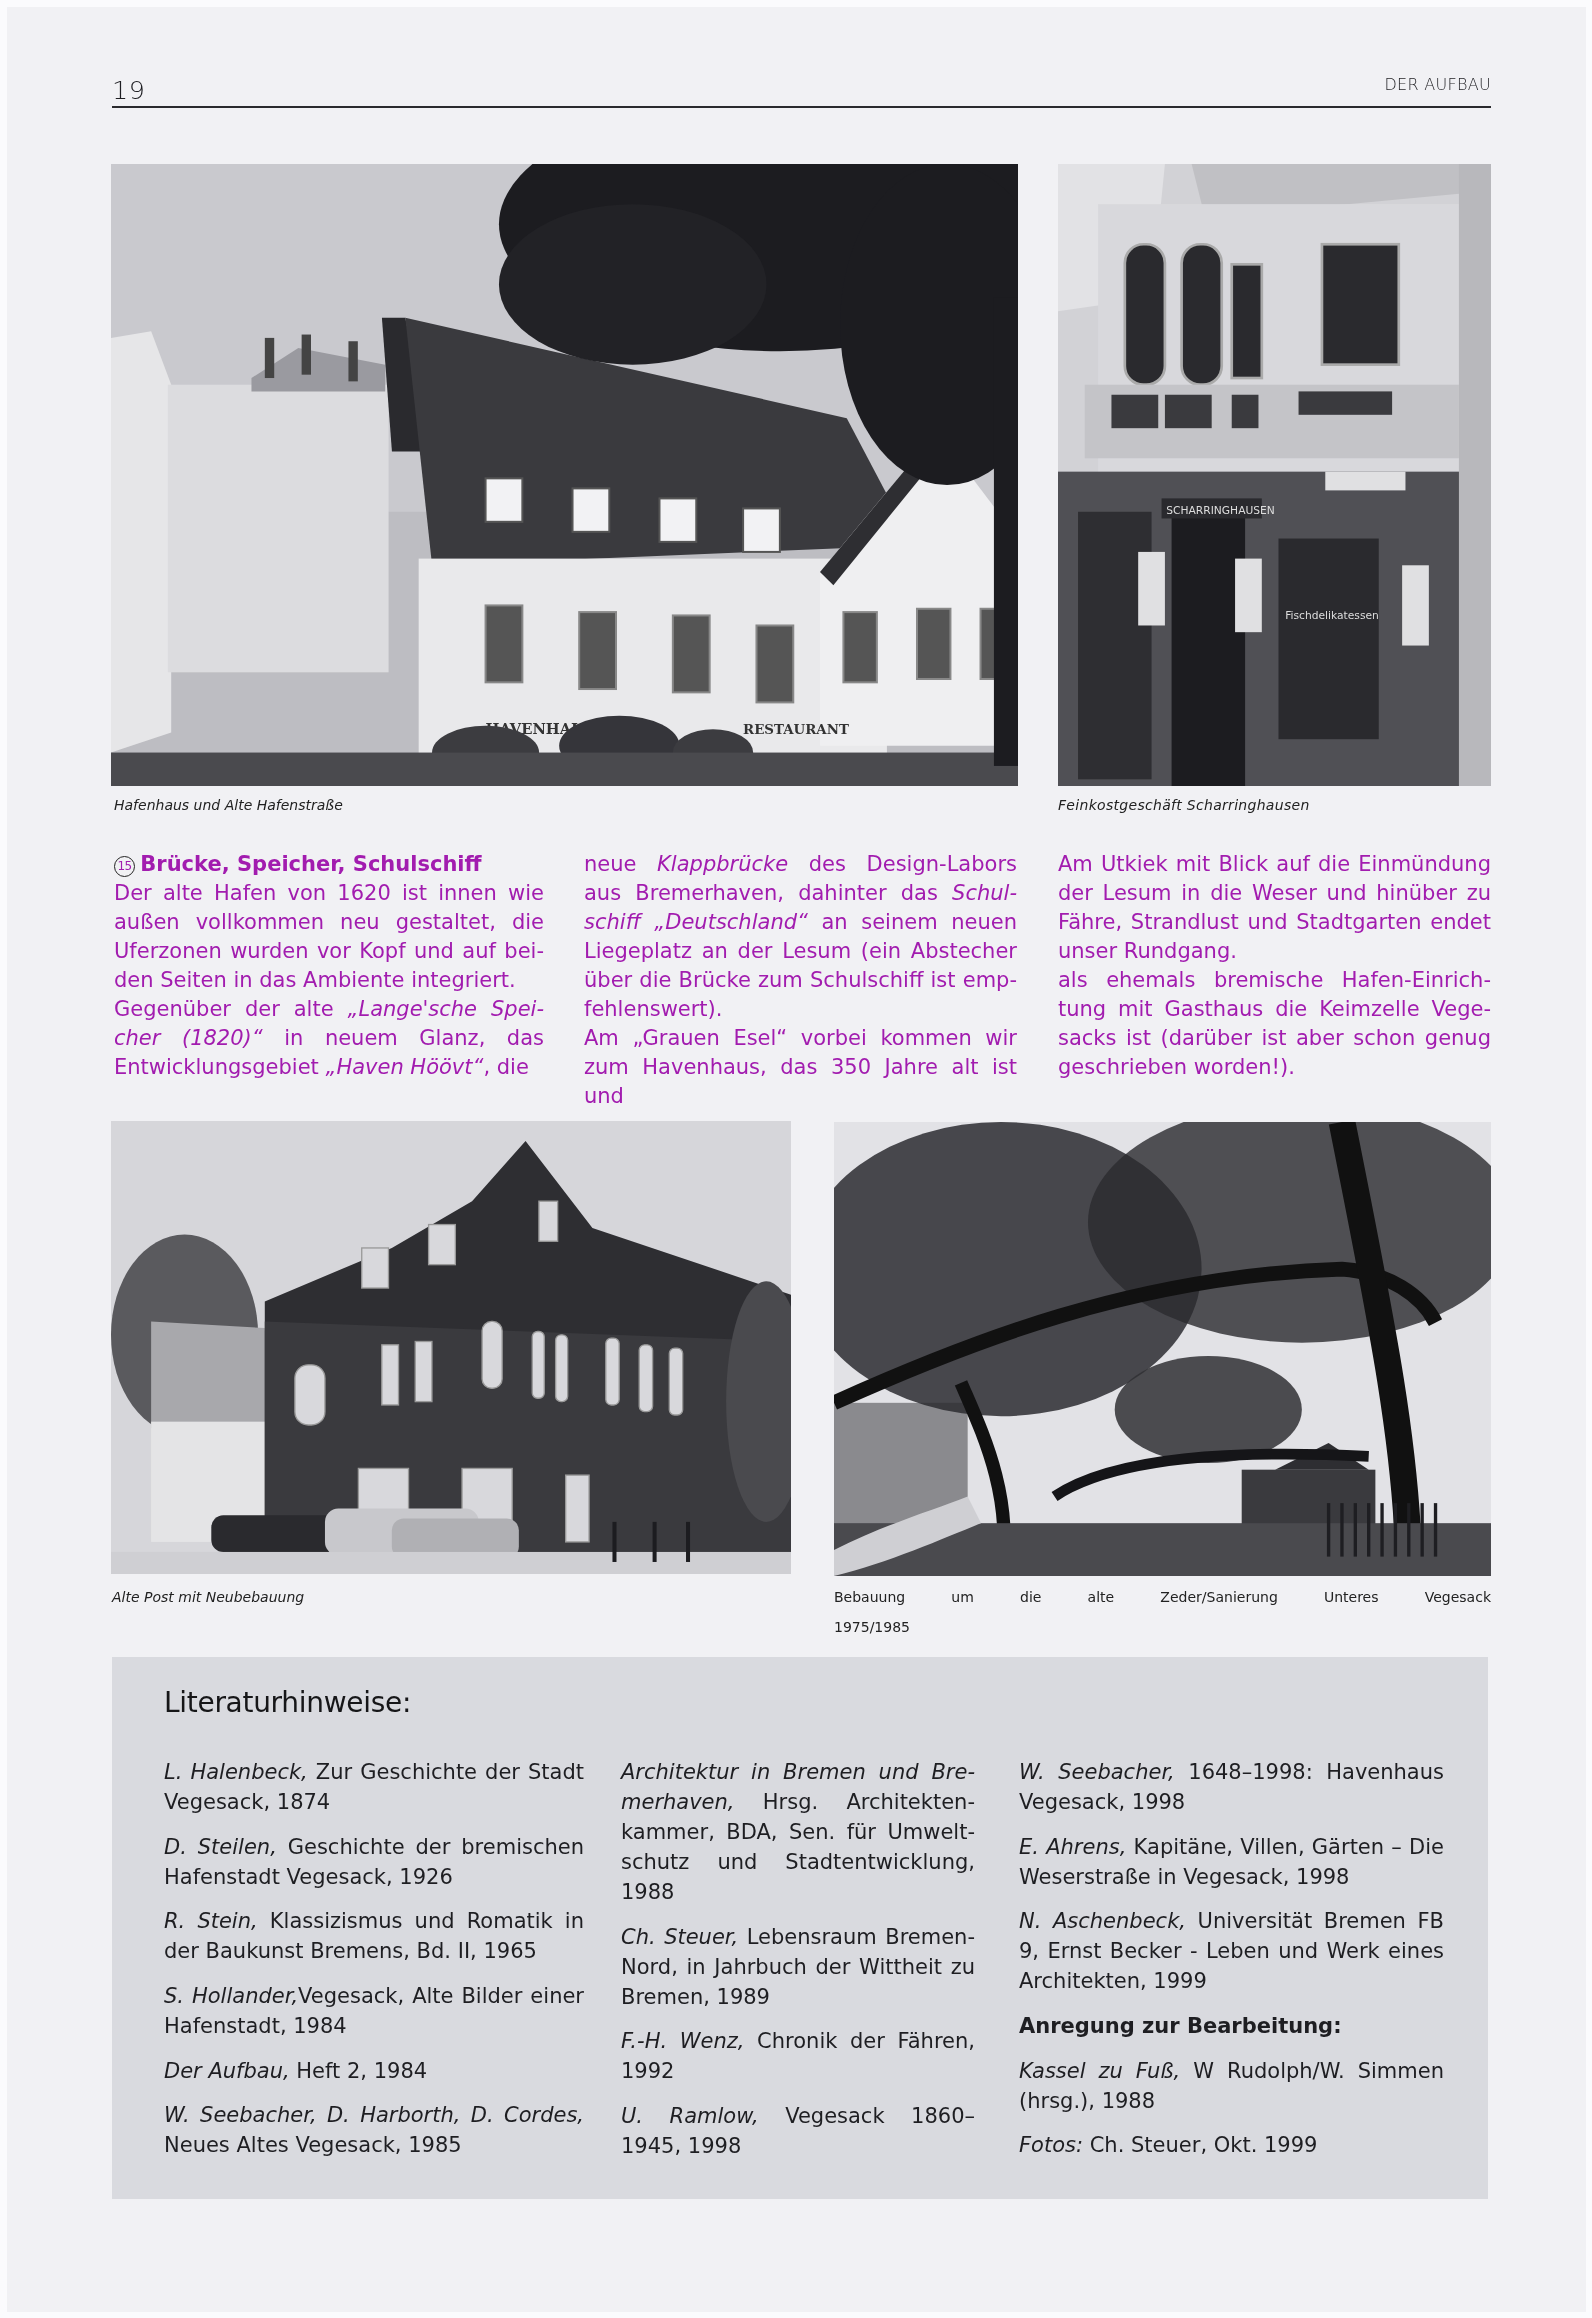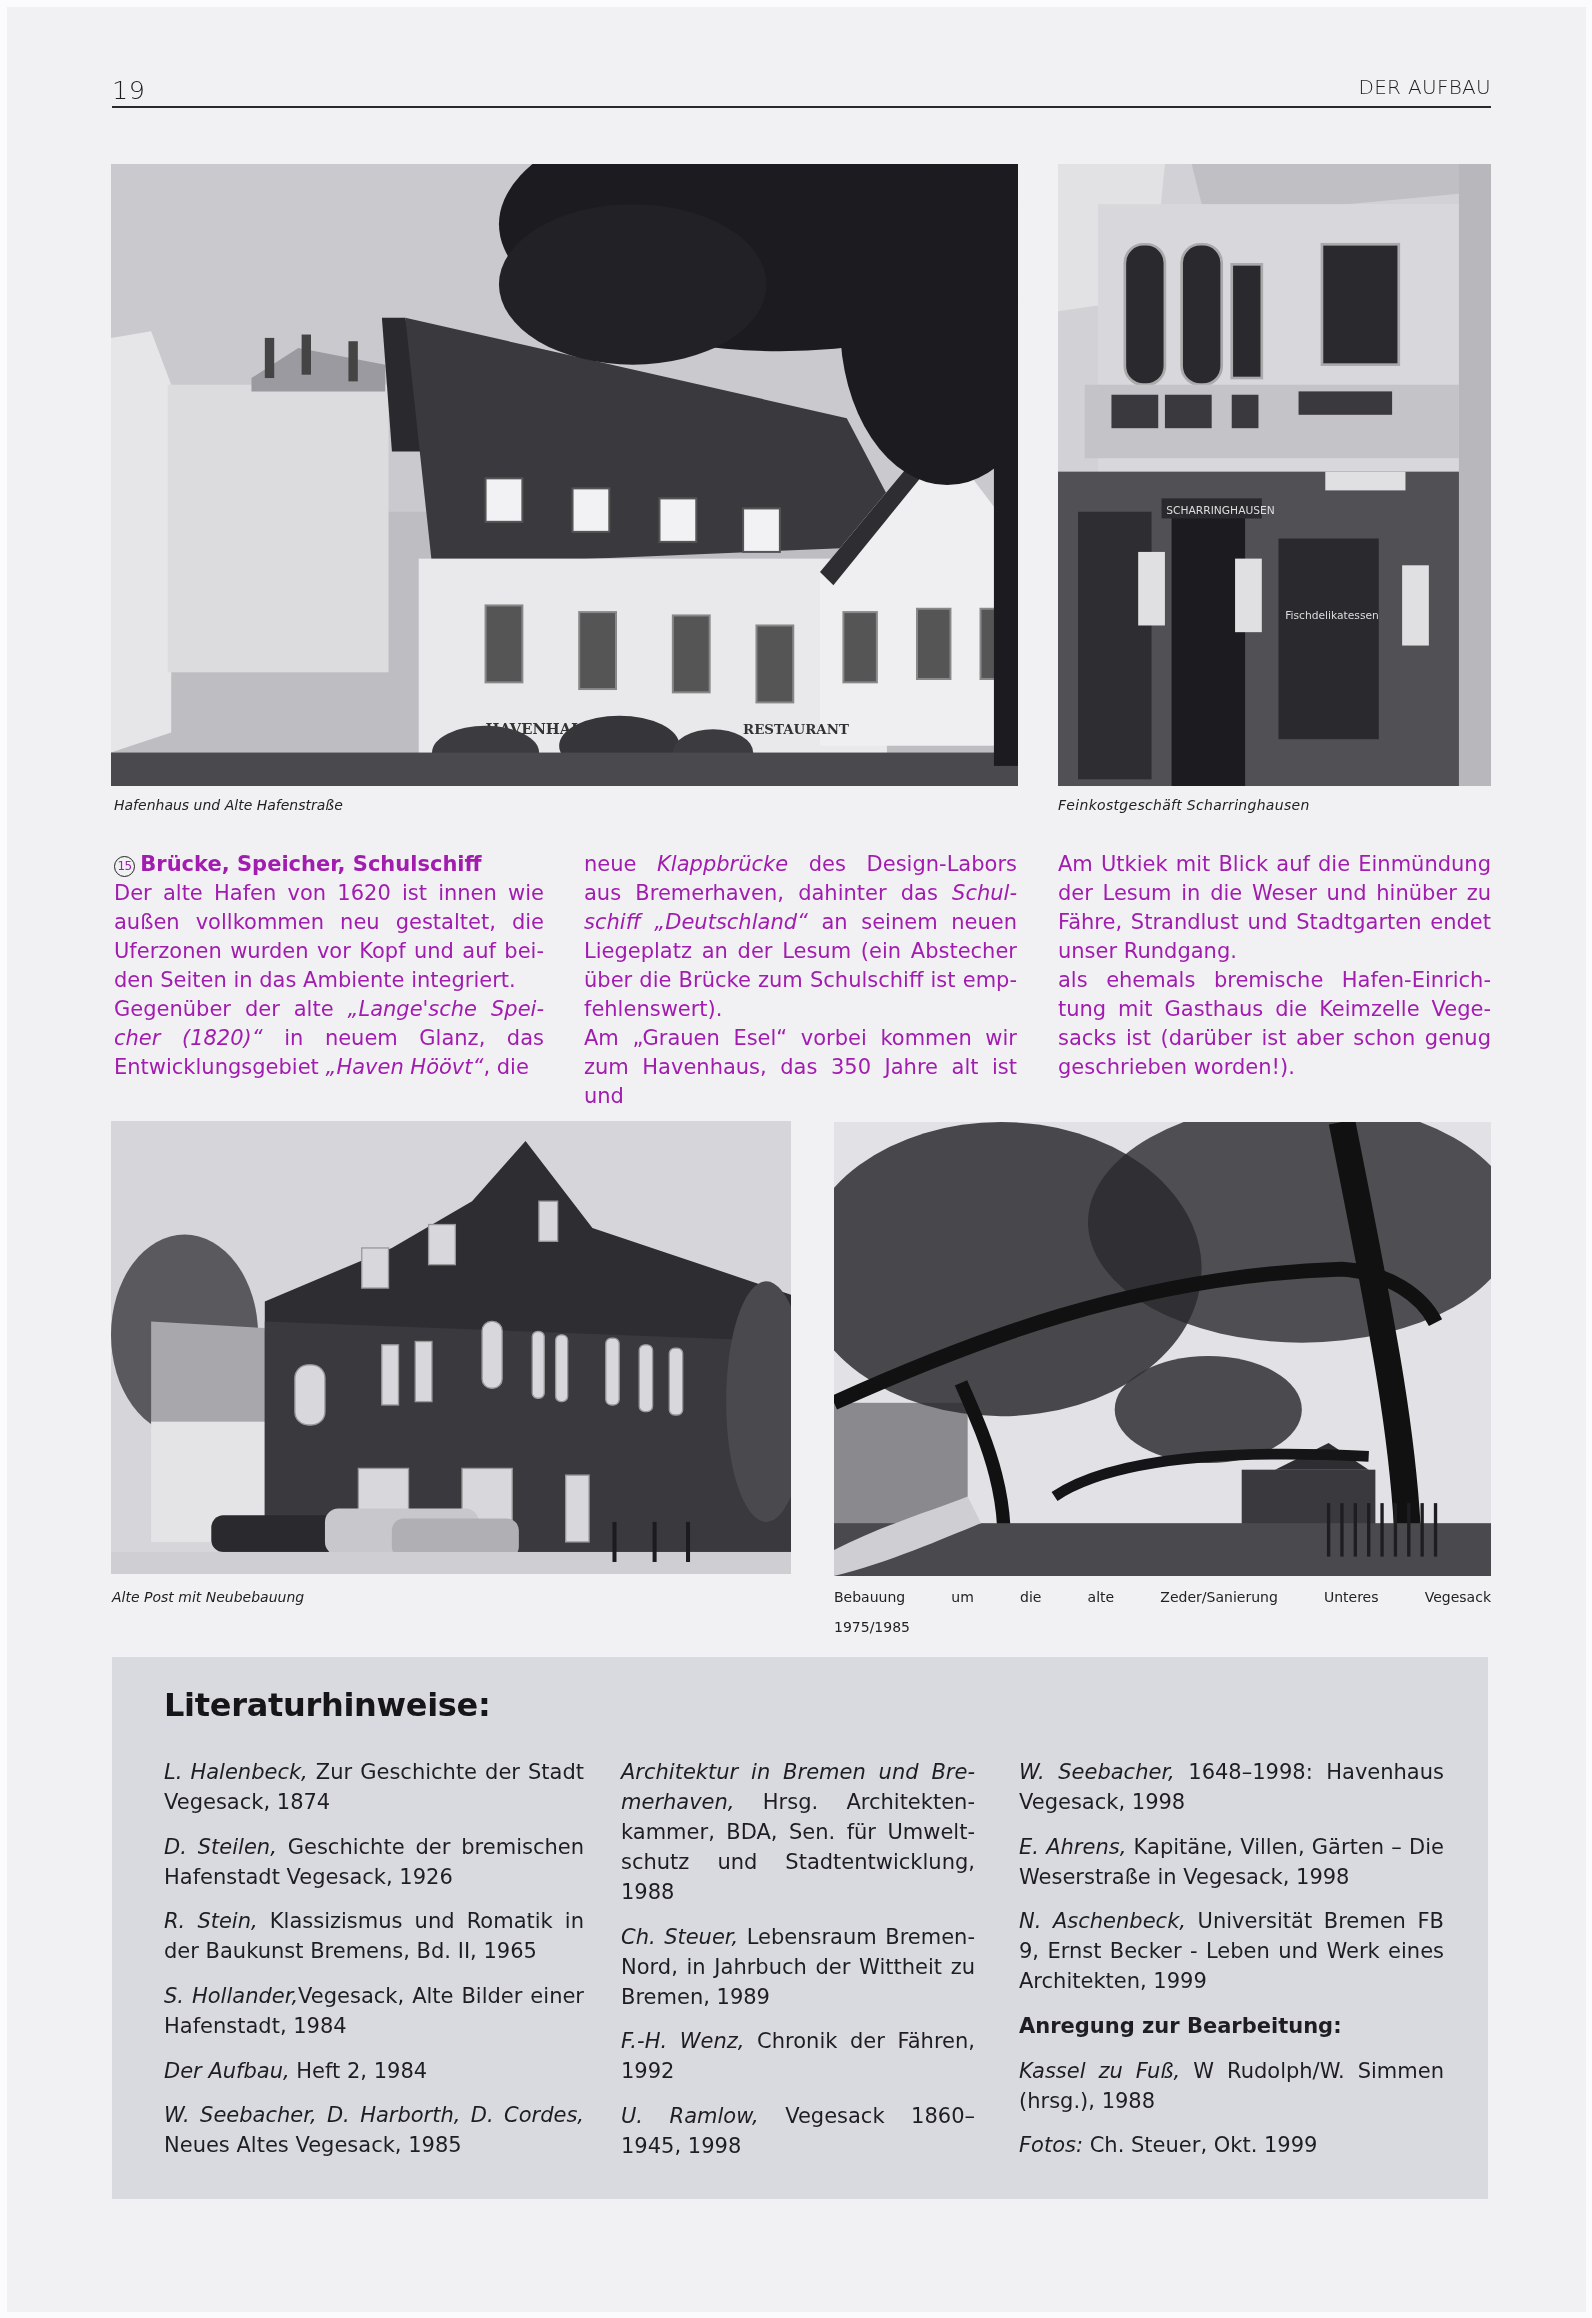--- a/index.html
+++ b/index.html
@@ -9,21 +9,21 @@
     font-family: "DejaVu Sans", "Liberation Sans", sans-serif;
     color: #1e1e22;
   }
   .sheet {
     position: absolute; left: 6.7px; top: 6.7px; width: 1579px; height: 2305px;
     background: #f1f1f4;
   }
   .abs { position: absolute; }
   
   .pnum { left: 112px; top: 75px; font-size: 25.4px; font-weight: 300; letter-spacing: 0.7px; }
-  .ptitle { right: 102px; top: 75px; font-size: 20px; font-weight: 300; letter-spacing: 0.3px; }
+  .ptitle { right: 102px; top: 75px; font-size: 16px; font-weight: 300; letter-spacing: 0.3px; }
   .rule { left: 112px; top: 106px; width: 1379px; height: 2px; background: #2a2a2e; }
 
   
   .photo { position: absolute; overflow: hidden; background: #f9a8d4; }
   .photo svg { width: 100%; height: 100%; display: block; }
 
   .caption { position: absolute; font-size: 14px; line-height: 30px; color: #222; }
   .caption.it { font-style: italic; }
 
   
@@ -32,21 +32,21 @@
   .col .h { font-weight: bold; text-align: left; }
   .col em { font-style: italic; }
   .num-circle {
     display: inline-block; width: 19px; height: 19px; border: 1.3px solid #222; border-radius: 50%;
     font-size: 12px; line-height: 19px; text-align: center; font-weight: normal; vertical-align: 1.3px; margin-right: 5.3px;
     letter-spacing: -0.7px;
   }
 
   
   .litbox { position: absolute; left: 112px; top: 1657px; width: 1376px; height: 542px; background: #d9dadf; }
-  .lit-title { position: absolute; left: 52px; top: 29px; font-size: 32px; font-weight: bold; letter-spacing: -0.3px; color: #161618; }
+  .lit-title { position: absolute; left: 52px; top: 29px; font-size: 28px; font-weight: normal; letter-spacing: -0.3px; color: #161618; }
   .lit-col { position: absolute; top: 100px; font-size: 21px; line-height: 30px; color: #1e1e22; }
   .lit-entry { margin: 0 0 14.7px 0; text-align: justify; }
   .lit-entry em { }
   .lit-sub { font-weight: bold; margin: 0 0 14.7px 0; }
 </style>
 </head>
 <body>
 
 <div class="sheet"></div>
 

